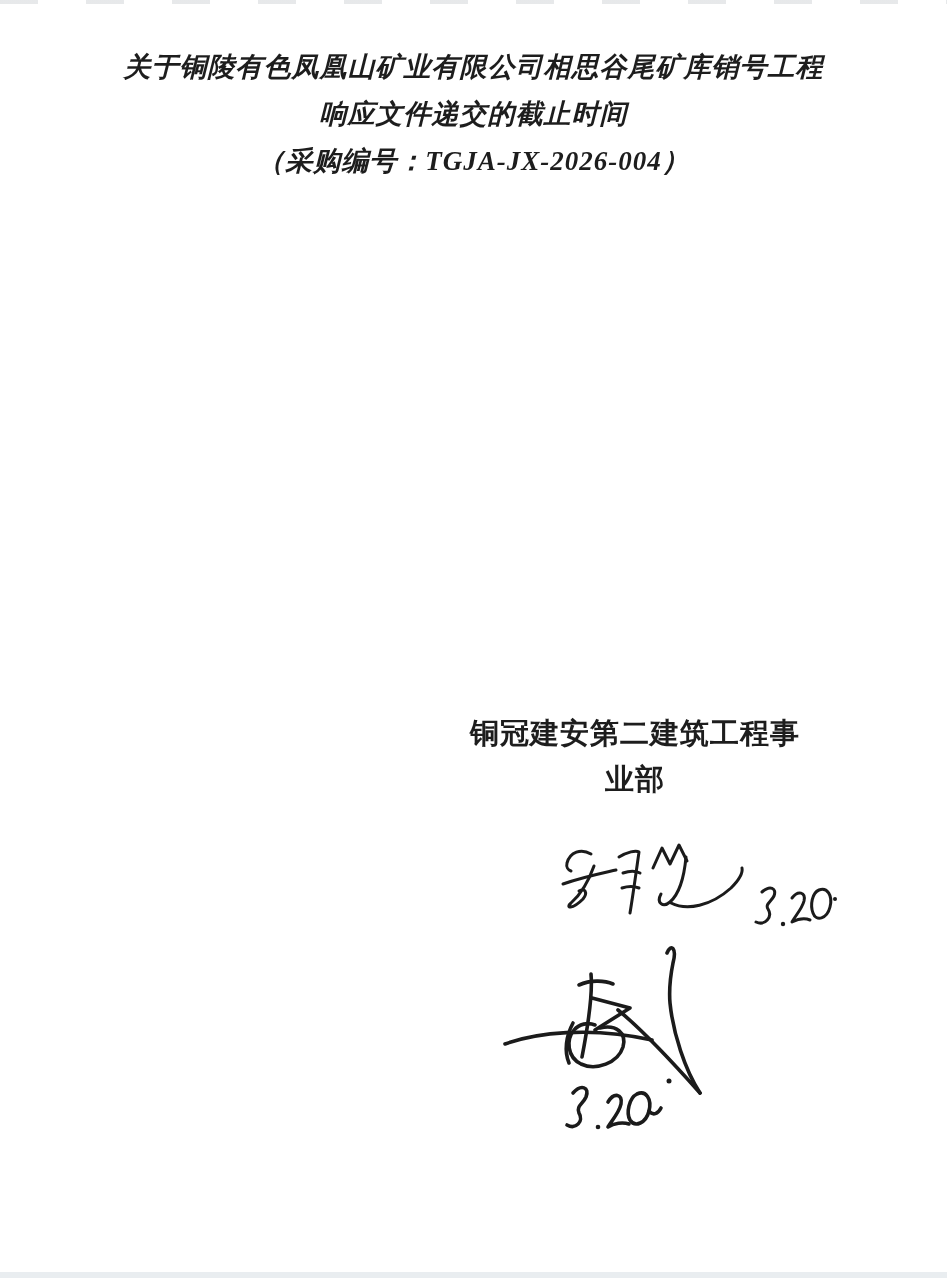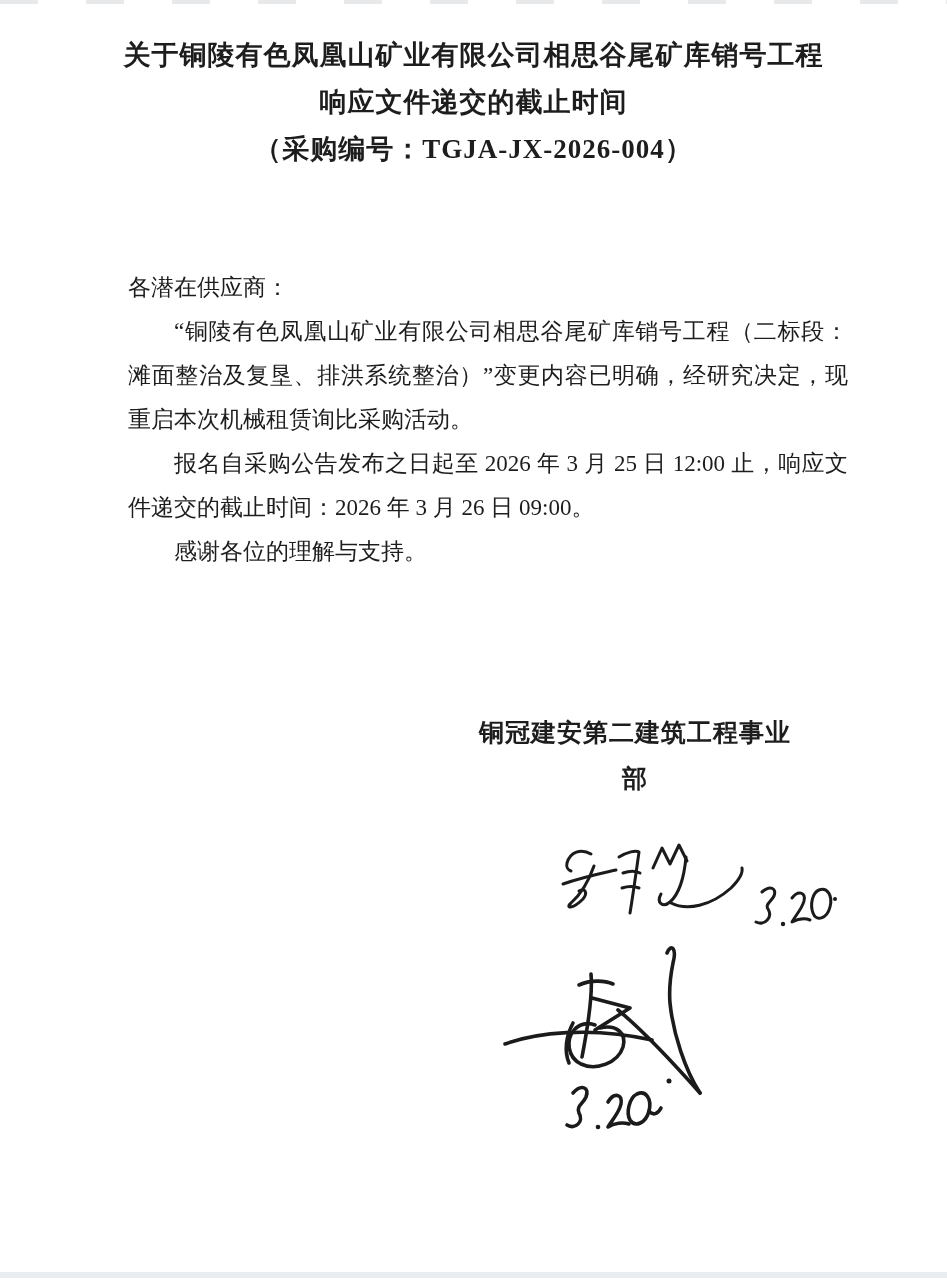--- a/index.html
+++ b/index.html
@@ -30,28 +30,29 @@
   .scan-bottom {
     position: absolute;
     left: 0; right: 0;
     bottom: 2px;
     height: 6px;
     background: #e9edf0;
   }
   
   .title-block {
     position: absolute;
-    top: 32px;
+    top: 44px;
     left: 60px;
     width: 827px;
     text-align: center;
     font-weight: 700;
     font-size: 27px;
     line-height: 47px;
     letter-spacing: 1px;
+    font-style: italic;
   }
   
   .body-block {
     position: absolute;
     top: 266px;
     left: 128px;
     width: 720px;
     font-size: 23px;
     line-height: 44px;
   }
@@ -63,21 +64,21 @@
     text-indent: 2em;
     text-align: justify;
   }
   
   .signoff {
     position: absolute;
     top: 710px;
     left: 470px;
     width: 330px;
     text-align: center;
-    font-size: 25px;
+    font-size: 29px;
     line-height: 46px;
   }
   .signoff .org {
     font-weight: 600;
     letter-spacing: 1px;
   }
   .sig {
     position: absolute;
   }
   .sig svg {
@@ -97,26 +98,20 @@
 <div class="page">
 
   <div class="scan-top"></div>
 
   <div class="title-block">
     <div>关于铜陵有色凤凰山矿业有限公司相思谷尾矿库销号工程</div>
     <div>响应文件递交的截止时间</div>
     <div>（采购编号：TGJA-JX-2026-004）</div>
   </div>
 
-  <div class="body-block">
-    <p class="salutation">各潜在供应商：</p>
-    <p class="para">“铜陵有色凤凰山矿业有限公司相思谷尾矿库销号工程（二标段：滩面整治及复垦、排洪系统整治）”变更内容已明确，经研究决定，现重启本次机械租赁询比采购活动。</p>
-    <p class="para">报名自采购公告发布之日起至 2026 年 3 月 25 日 12:00 止，响应文件递交的截止时间：2026 年 3 月 26 日 09:00。</p>
-    <p class="para">感谢各位的理解与支持。</p>
-  </div>
 
   <div class="signoff">
     <div class="org">铜冠建安第二建筑工程事业部</div>
   </div>
 
   <div class="sig" style="left:535px; top:835px;">
     <span class="sr-only">3.20</span>
     <svg width="310" height="112" viewBox="0 0 310 112">
       <g fill="none" stroke="#1b1b1b" stroke-width="3" stroke-linecap="round" stroke-linejoin="round">
 

